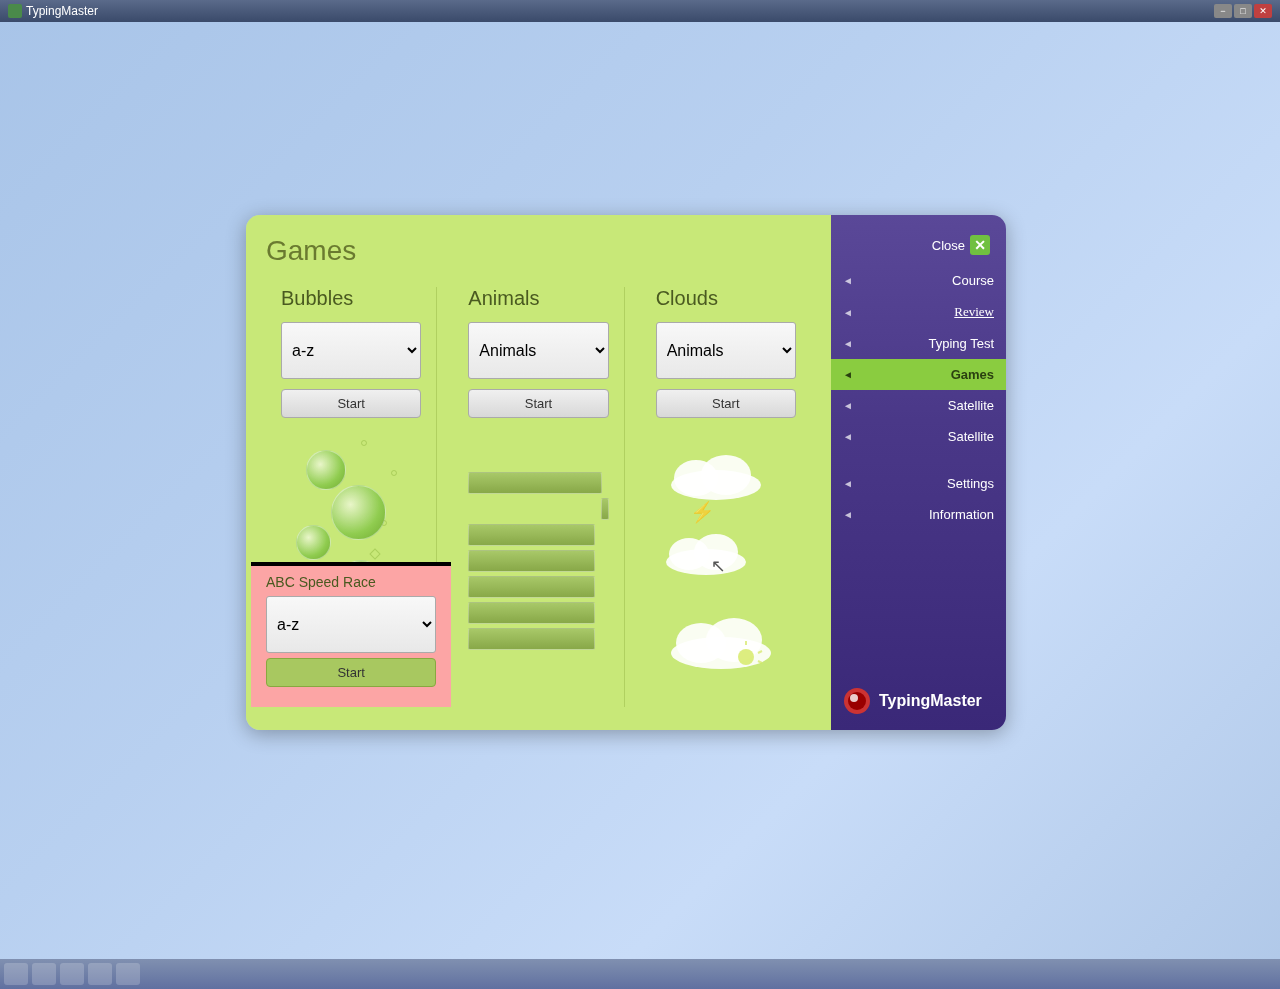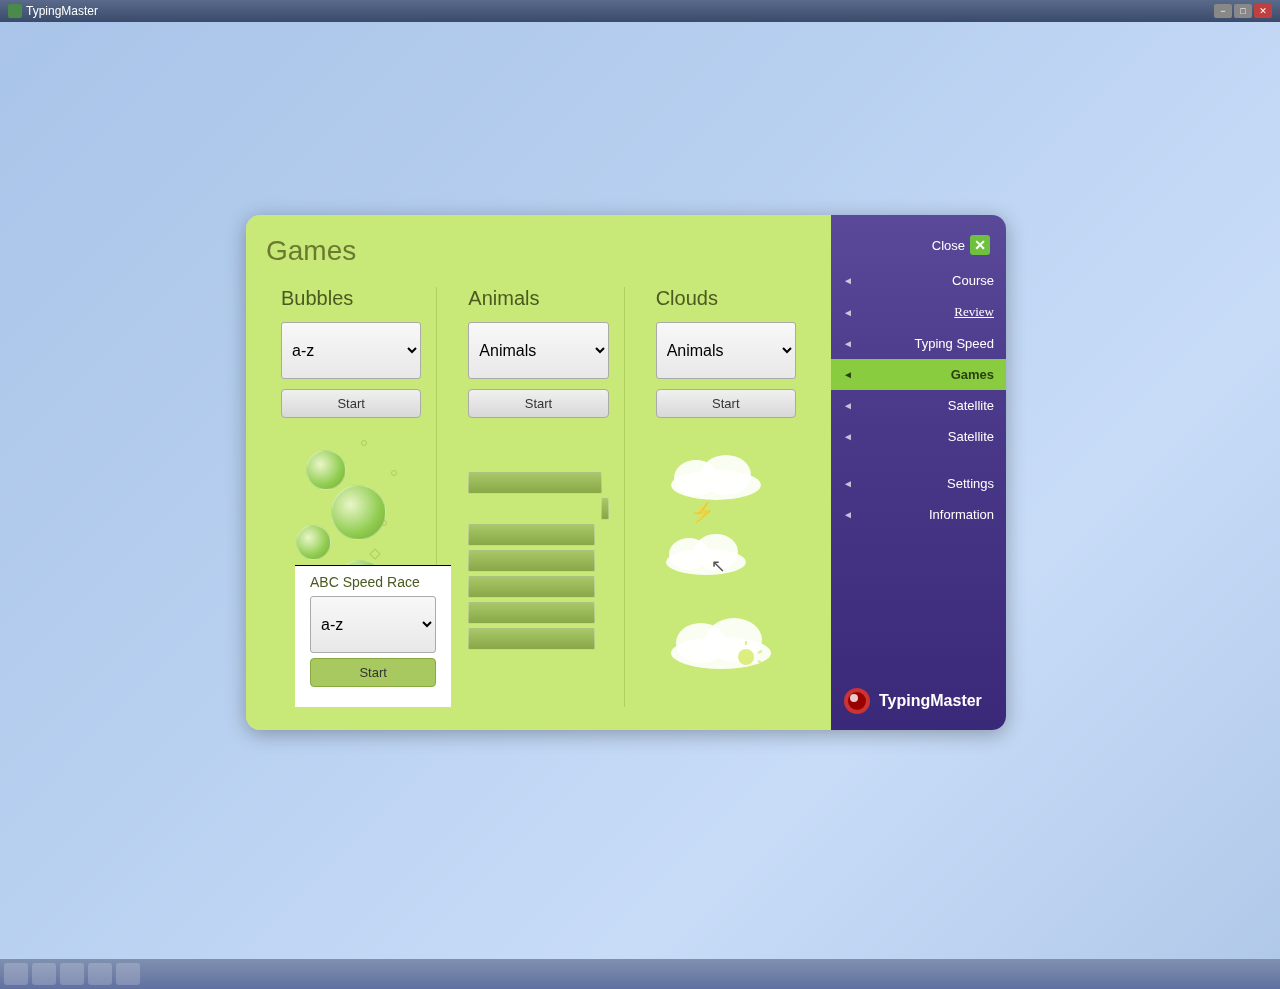--- a/index.html
+++ b/index.html
@@ -368,21 +368,21 @@
           <div class="bubble" style="width:45px;height:45px;left:20px;top:165px;"></div>
 
           <div class="dot-decoration" style="left:80px;top:10px;"></div>
           <div class="dot-decoration" style="left:110px;top:40px;"></div>
           <div class="dot-decoration" style="left:100px;top:90px;"></div>
           <div class="diamond-decoration" style="left:90px;top:120px;"></div>
           <div class="diamond-decoration" style="left:70px;top:195px;"></div>
         </div>
 
         
-        <div style="position:absolute;bottom:0;left:-15px;right:-15px;background:#ffffff;padding:8px 15px;border-top:1px solid #000000;margin-left:44px;">
+        <div style="position:absolute;bottom:0;left:-15px;right:-15px;background:#fca5a5;padding:8px 15px;border-top:4px solid #000000;">
           <div class="abc-title">ABC Speed Race</div>
           <div class="abc-row">
             <select class="game-select" style="flex:1;margin-bottom:0;">
               <option>a-z</option>
               <option>Animals</option>
             </select>
           </div>
           <button class="game-start-btn" style="margin-top:5px;background:#a8c860;border-color:#88a840;">Start</button>
         </div>
       </div>
@@ -466,21 +466,21 @@
     <div class="nav-item">
       <span class="nav-arrow">◄</span>
       <span class="nav-label">Course</span>
     </div>
     <div class="nav-item underline">
       <span class="nav-arrow">◄</span>
       <span class="nav-label" style="text-decoration:underline;font-family:Liberation Serif, serif;">Review</span>
     </div>
     <div class="nav-item">
       <span class="nav-arrow">◄</span>
-      <span class="nav-label">Typing Speed</span>
+      <span class="nav-label">Typing Test</span>
     </div>
     <div class="nav-item active">
       <span class="nav-arrow" style="color:#2a4010;">◄</span>
       <span class="nav-label">Games</span>
     </div>
     <div class="nav-item">
       <span class="nav-arrow">◄</span>
       <span class="nav-label">Satellite</span>
     </div>
     <div class="nav-item">

